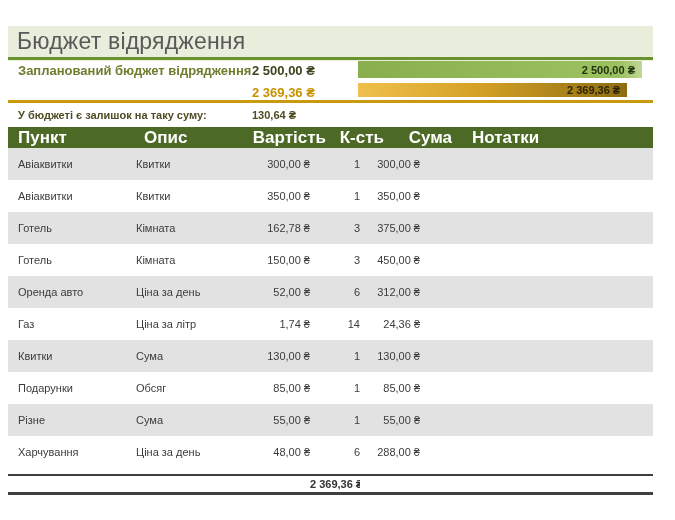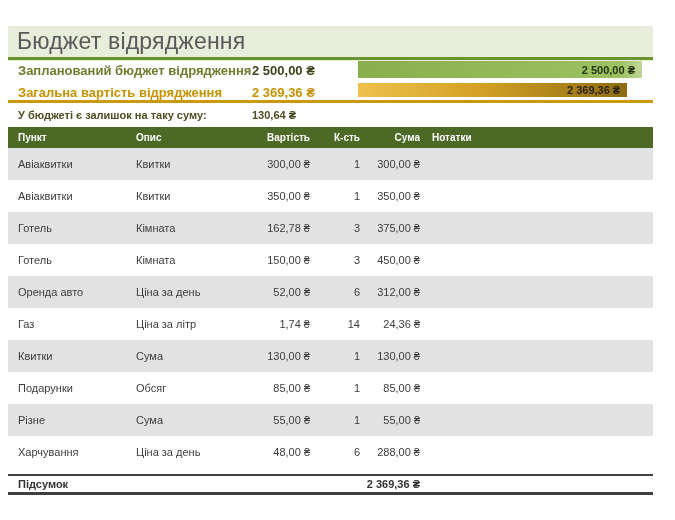--- a/index.html
+++ b/index.html
@@ -39,21 +39,21 @@
     padding-right:7px;box-sizing:border-box;font-size:11px;font-weight:bold;white-space:nowrap;}
   .bar-fill.green{background:linear-gradient(90deg,var(--bar-green-a) 0%,var(--bar-green-b) 92%,#c0d796 100%);color:var(--bar-green-ink);}
   .bar-fill.gold{background:linear-gradient(90deg,var(--bar-gold-a) 0%,#d4a125 45%,var(--bar-gold-b) 100%);color:var(--bar-gold-ink);}
 
   
   .table{position:absolute;left:8px;top:127px;width:645px;}
   .thead-row,.trow{
     display:grid;grid-template-columns:118px 92px 82px 50px 60px 1fr;
     padding-left:10px;box-sizing:border-box;align-items:center;
   }
-  .thead-row{background:var(--header-bg);color:var(--header-text);height:21px;font-size:10px;font-weight:bold;}
+  .thead-row{background:var(--header-bg);color:var(--header-text);height:21px;font-size:17px;font-weight:bold;gap:8px;}
   .trow{height:32px;font-size:11px;font-weight:400;color:var(--cell-ink);background:#fff;}
   .trow.alt{background:var(--stripe);}
   .cell{white-space:nowrap;overflow:hidden;}
   .c-cost{text-align:right;}
   .c-qty{text-align:right;}
   .c-sum{text-align:right;}
   .c-notes{padding-left:12px;}
   .total-row{
     margin-top:6px;height:21px;background:#fff;font-weight:bold;
     border-top:2px solid var(--total-rule);
@@ -70,21 +70,20 @@
   <div class="title-rule"></div>
 
   <div class="sum-label row-planned-label">Запланований бюджет відрядження</div>
   <div class="sum-value row-planned-value">2 500,00 ₴</div>
   <div class="bar-track bar-track-planned">
     <div class="bar-fill green" style="width: 100%;">
       <span>2 500,00 ₴</span>
     </div>
   </div>
 
-  <div class="sum-label row-actual-label">Загальна вартість відрядження</div>
   <div class="sum-value row-actual-value">2 369,36 ₴</div>
   <div class="bar-track bar-track-actual">
     <div class="bar-fill gold" style="width: 94.8%;">
       <span>2 369,36 ₴</span>
     </div>
   </div>
   <div class="amber-rule"></div>
 
   <div class="sum-label row-remaining-label">У бюджеті є залишок на таку суму:</div>
   <div class="sum-value row-remaining-value">130,64 ₴</div>
@@ -176,21 +175,20 @@
           <div class="cell c-item">Харчування</div>
           <div class="cell c-desc">Ціна за день</div>
           <div class="cell c-cost">48,00 ₴</div>
           <div class="cell c-qty">6</div>
           <div class="cell c-sum">288,00 ₴</div>
           <div class="cell c-notes"></div>
         </div>
       </div>
 
     <div class="trow total-row">
-      <div class="cell c-item">Підсумок</div>
       <div class="cell c-desc"></div>
       <div class="cell c-cost"></div>
       <div class="cell c-qty"></div>
       <div class="cell c-sum">2 369,36 ₴</div>
       <div class="cell c-notes"></div>
     </div>
   </div>
 
 </div>
 

